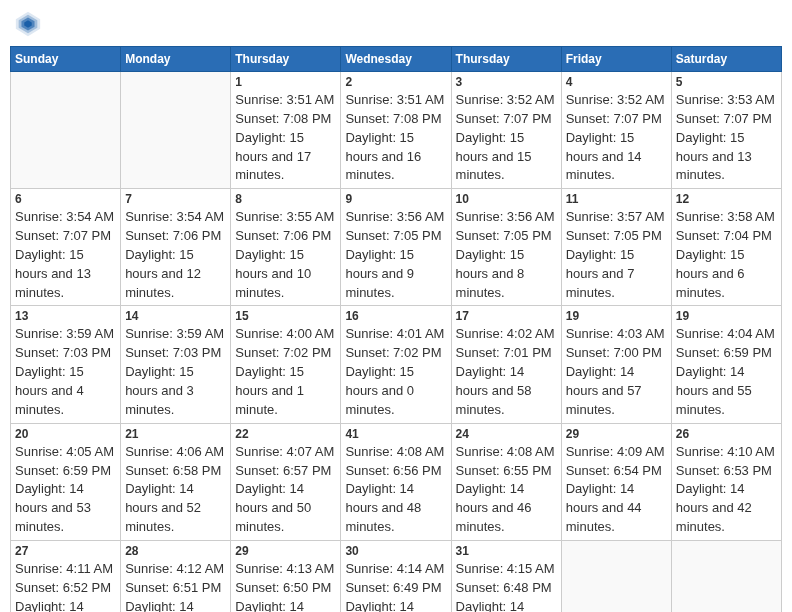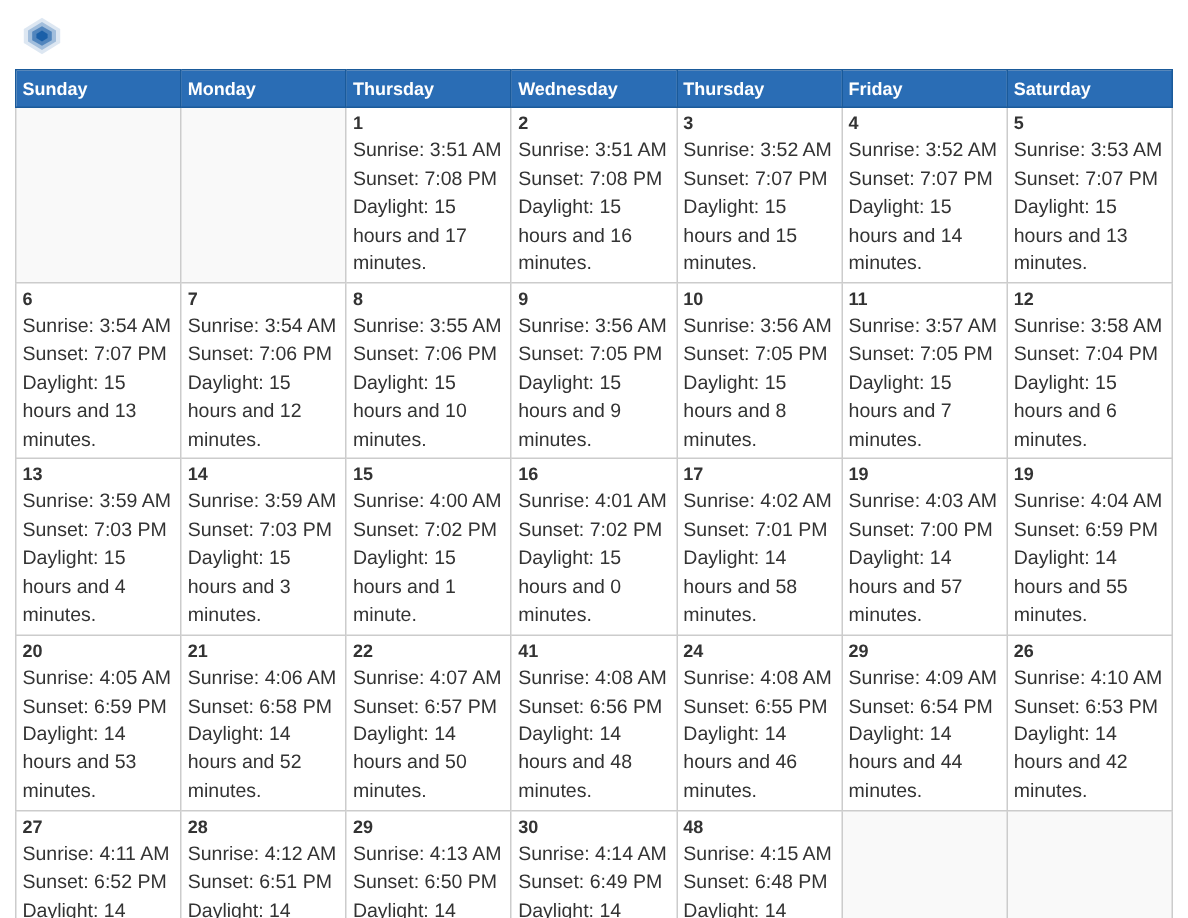--- a/index.html
+++ b/index.html
@@ -256,20 +256,20 @@
         </td>
         <td>
           <span class="day-num">29</span>
           <div class="day-info">Sunrise: 4:13 AM<br>Sunset: 6:50 PM<br>Daylight: 14 hours and 36 minutes.</div>
         </td>
         <td>
           <span class="day-num">30</span>
           <div class="day-info">Sunrise: 4:14 AM<br>Sunset: 6:49 PM<br>Daylight: 14 hours and 34 minutes.</div>
         </td>
         <td>
-          <span class="day-num">48</span>
+          <span class="day-num">31</span>
           <div class="day-info">Sunrise: 4:15 AM<br>Sunset: 6:48 PM<br>Daylight: 14 hours and 32 minutes.</div>
         </td>
         <td class="empty"></td>
         <td class="empty"></td>
       </tr>
     </tbody>
 </table>
 
 </body></html>

